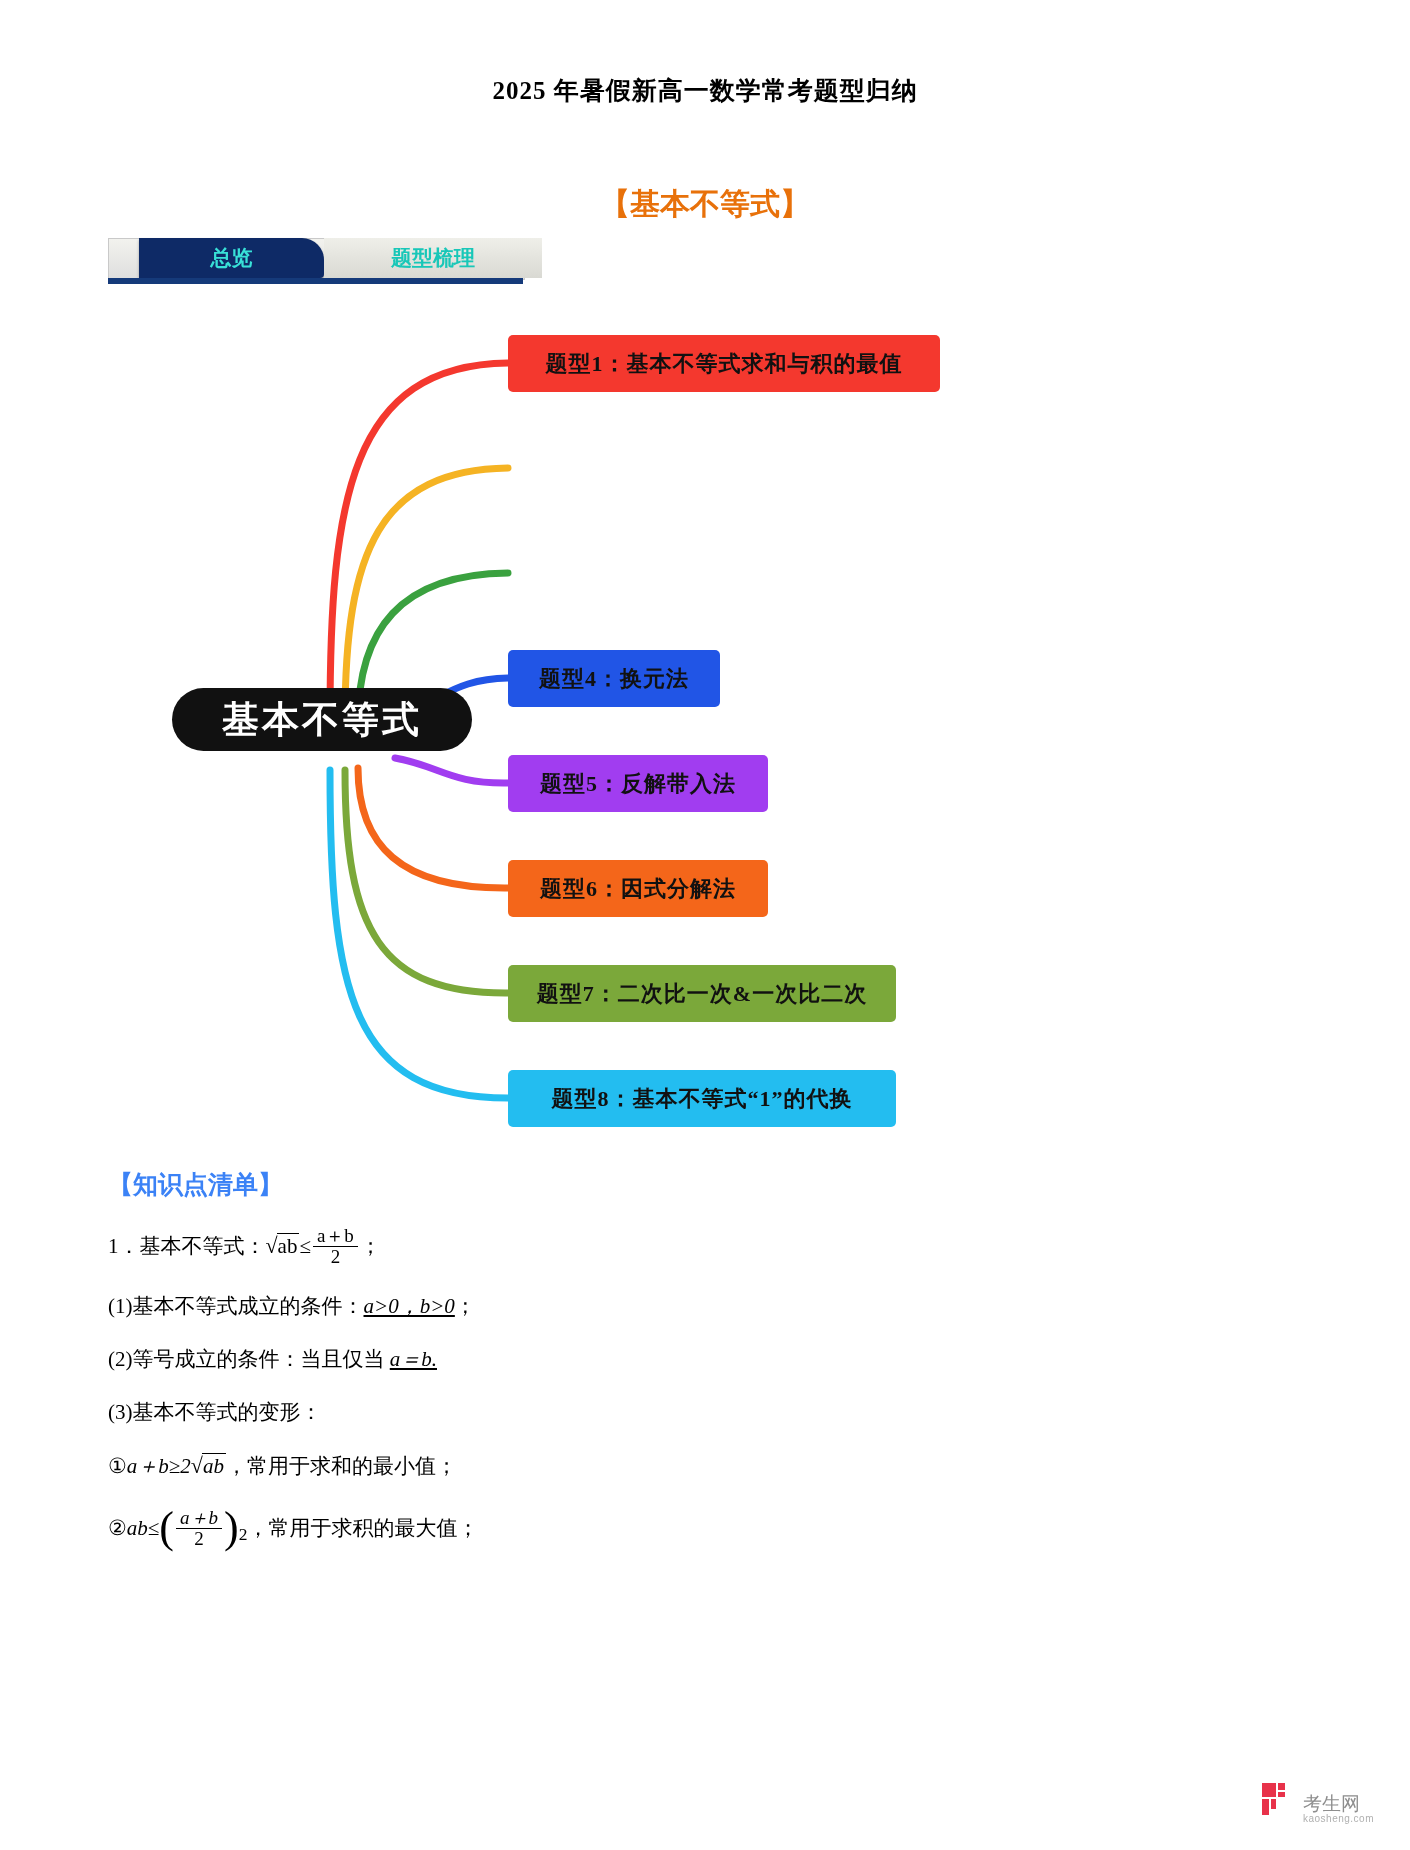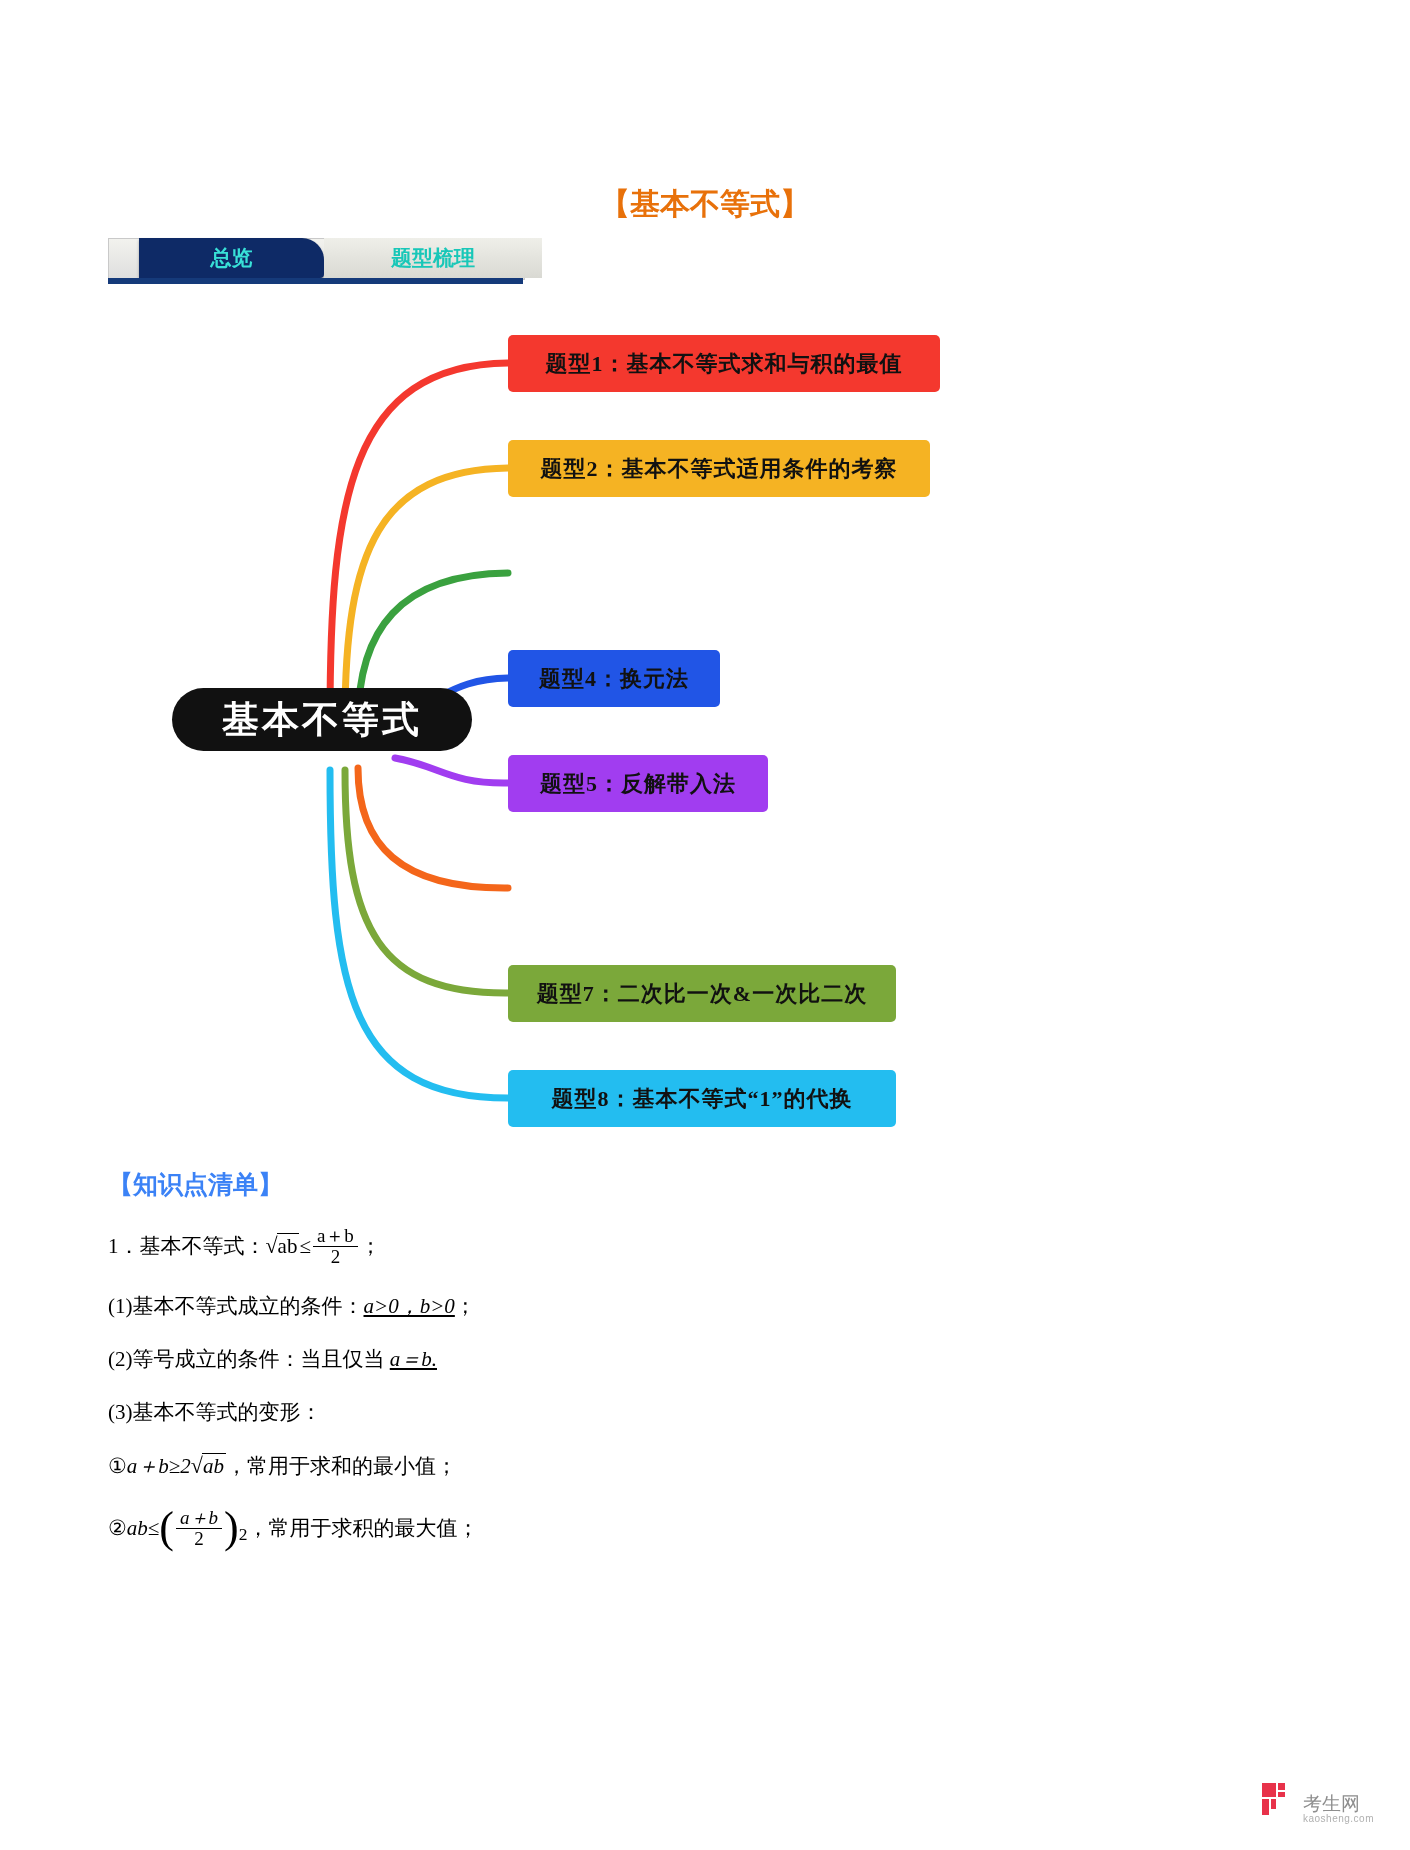--- a/index.html
+++ b/index.html
@@ -211,20 +211,21 @@
     color: #b0b0b0;
     font-family: "Liberation Sans", sans-serif;
     letter-spacing: .5px;
   }
 </style>
 </head>
 <body>
 
 <div class="page">
 
+  <div class="doc-title">2025 年暑假新高一数学常考题型归纳</div>
 
   <div class="chapter-title">【基本不等式】</div>
 
   <div class="tabs">
     <div class="tab-strip-bg"></div>
     <div class="tab tab-active">总览</div>
     <div class="tab tab-inactive">题型梳理</div>
     <div class="tab-underline"></div>
   </div>
 
@@ -240,28 +241,28 @@
         <path d="M345 470 C 345 630, 380 694, 508 693" stroke="#7ba83a"></path>
         <path d="M330 470 C 330 690, 350 798, 508 798" stroke="#23bdf0"></path>
       </g>
     </svg>
 
     <div class="root-node">基本不等式</div>
 
     <div class="branch" style="left:508px;top:35px;width:432px;background:#f4382e;">
       <span>题型1：基本不等式求和与积的最值</span>
     </div>
-    <div class="branch" style="left:508px;top:140px;width:422px;background:#f5b323;">
-      <span>题型2：基本不等式适用条件的考察</span>
-    </div>
     <div class="branch" style="left:508px;top:350px;width:212px;background:#2155e6;">
       <span>题型4：换元法</span>
     </div>
     <div class="branch" style="left:508px;top:455px;width:260px;background:#a13df0;">
       <span>题型5：反解带入法</span>
+    </div>
+    <div class="branch" style="left:508px;top:560px;width:260px;background:#f4661a;">
+      <span>题型6：因式分解法</span>
     </div>
     <div class="branch" style="left:508px;top:665px;width:388px;background:#7ba83a;">
       <span>题型7：二次比一次&amp;一次比二次</span>
     </div>
     <div class="branch" style="left:508px;top:770px;width:388px;background:#23bdf0;">
       <span>题型8：基本不等式“1”的代换</span>
     </div>
   </div>
 
   <div class="kp-title">【知识点清单】</div>

